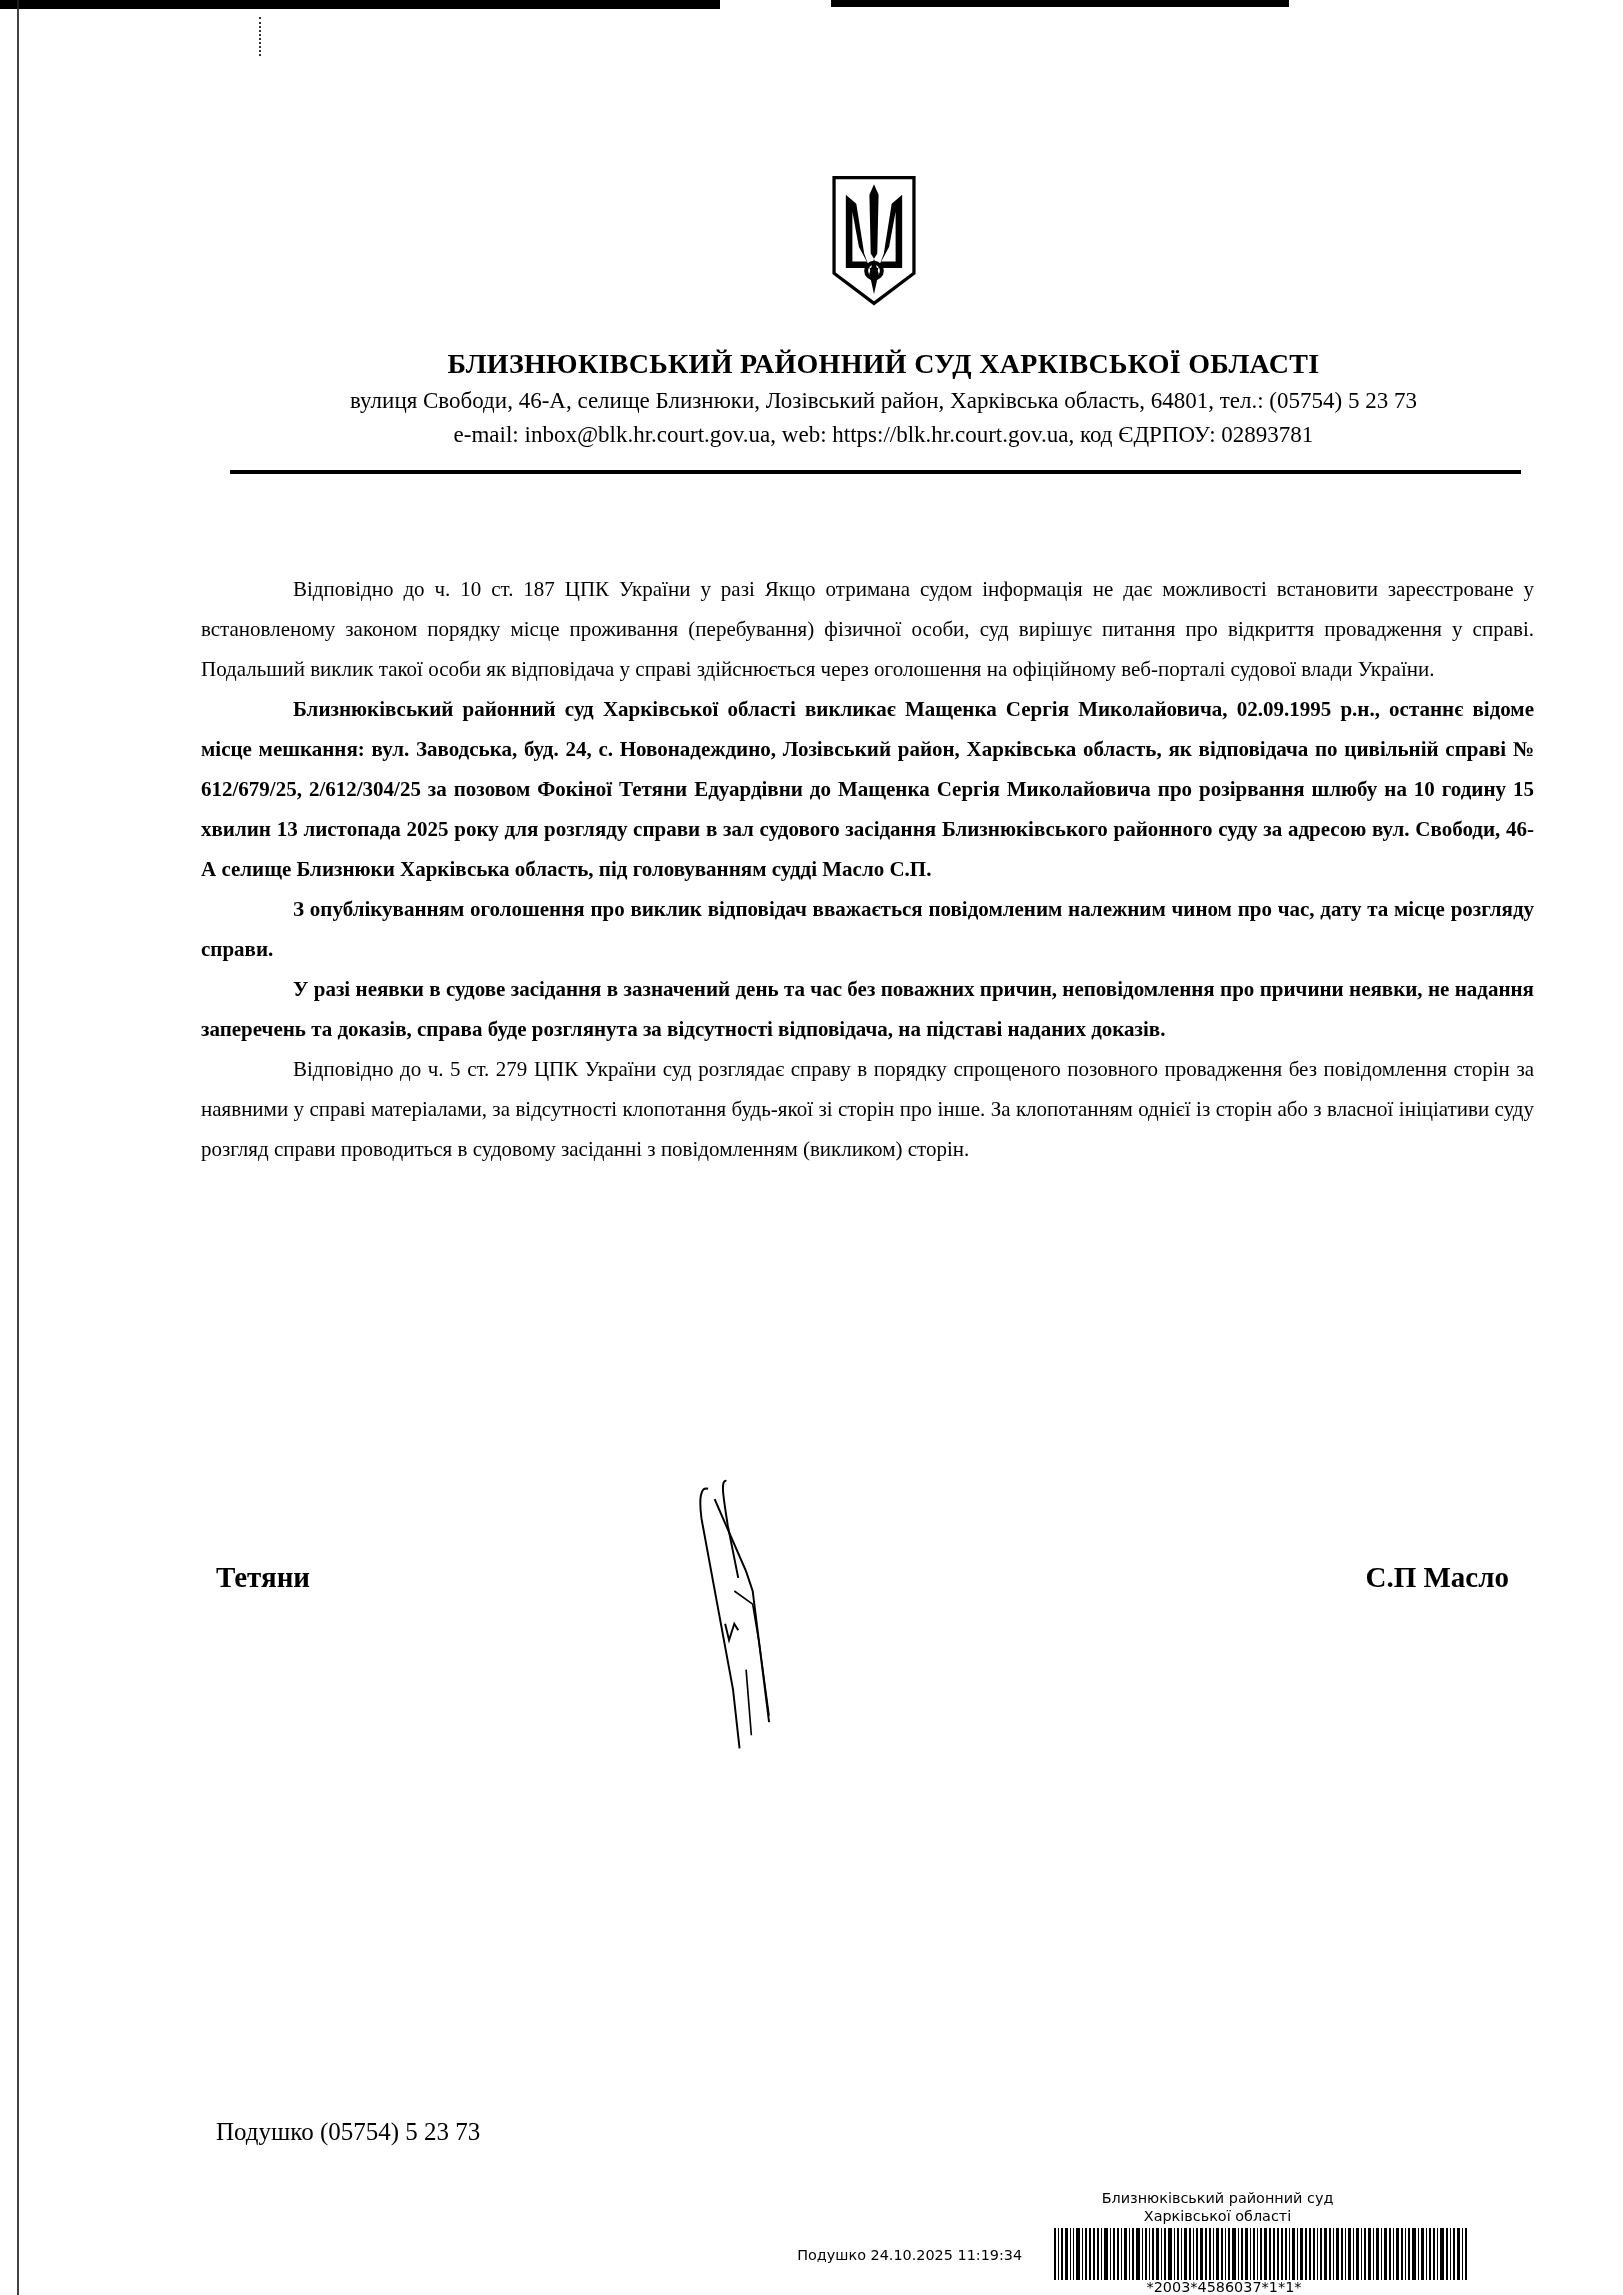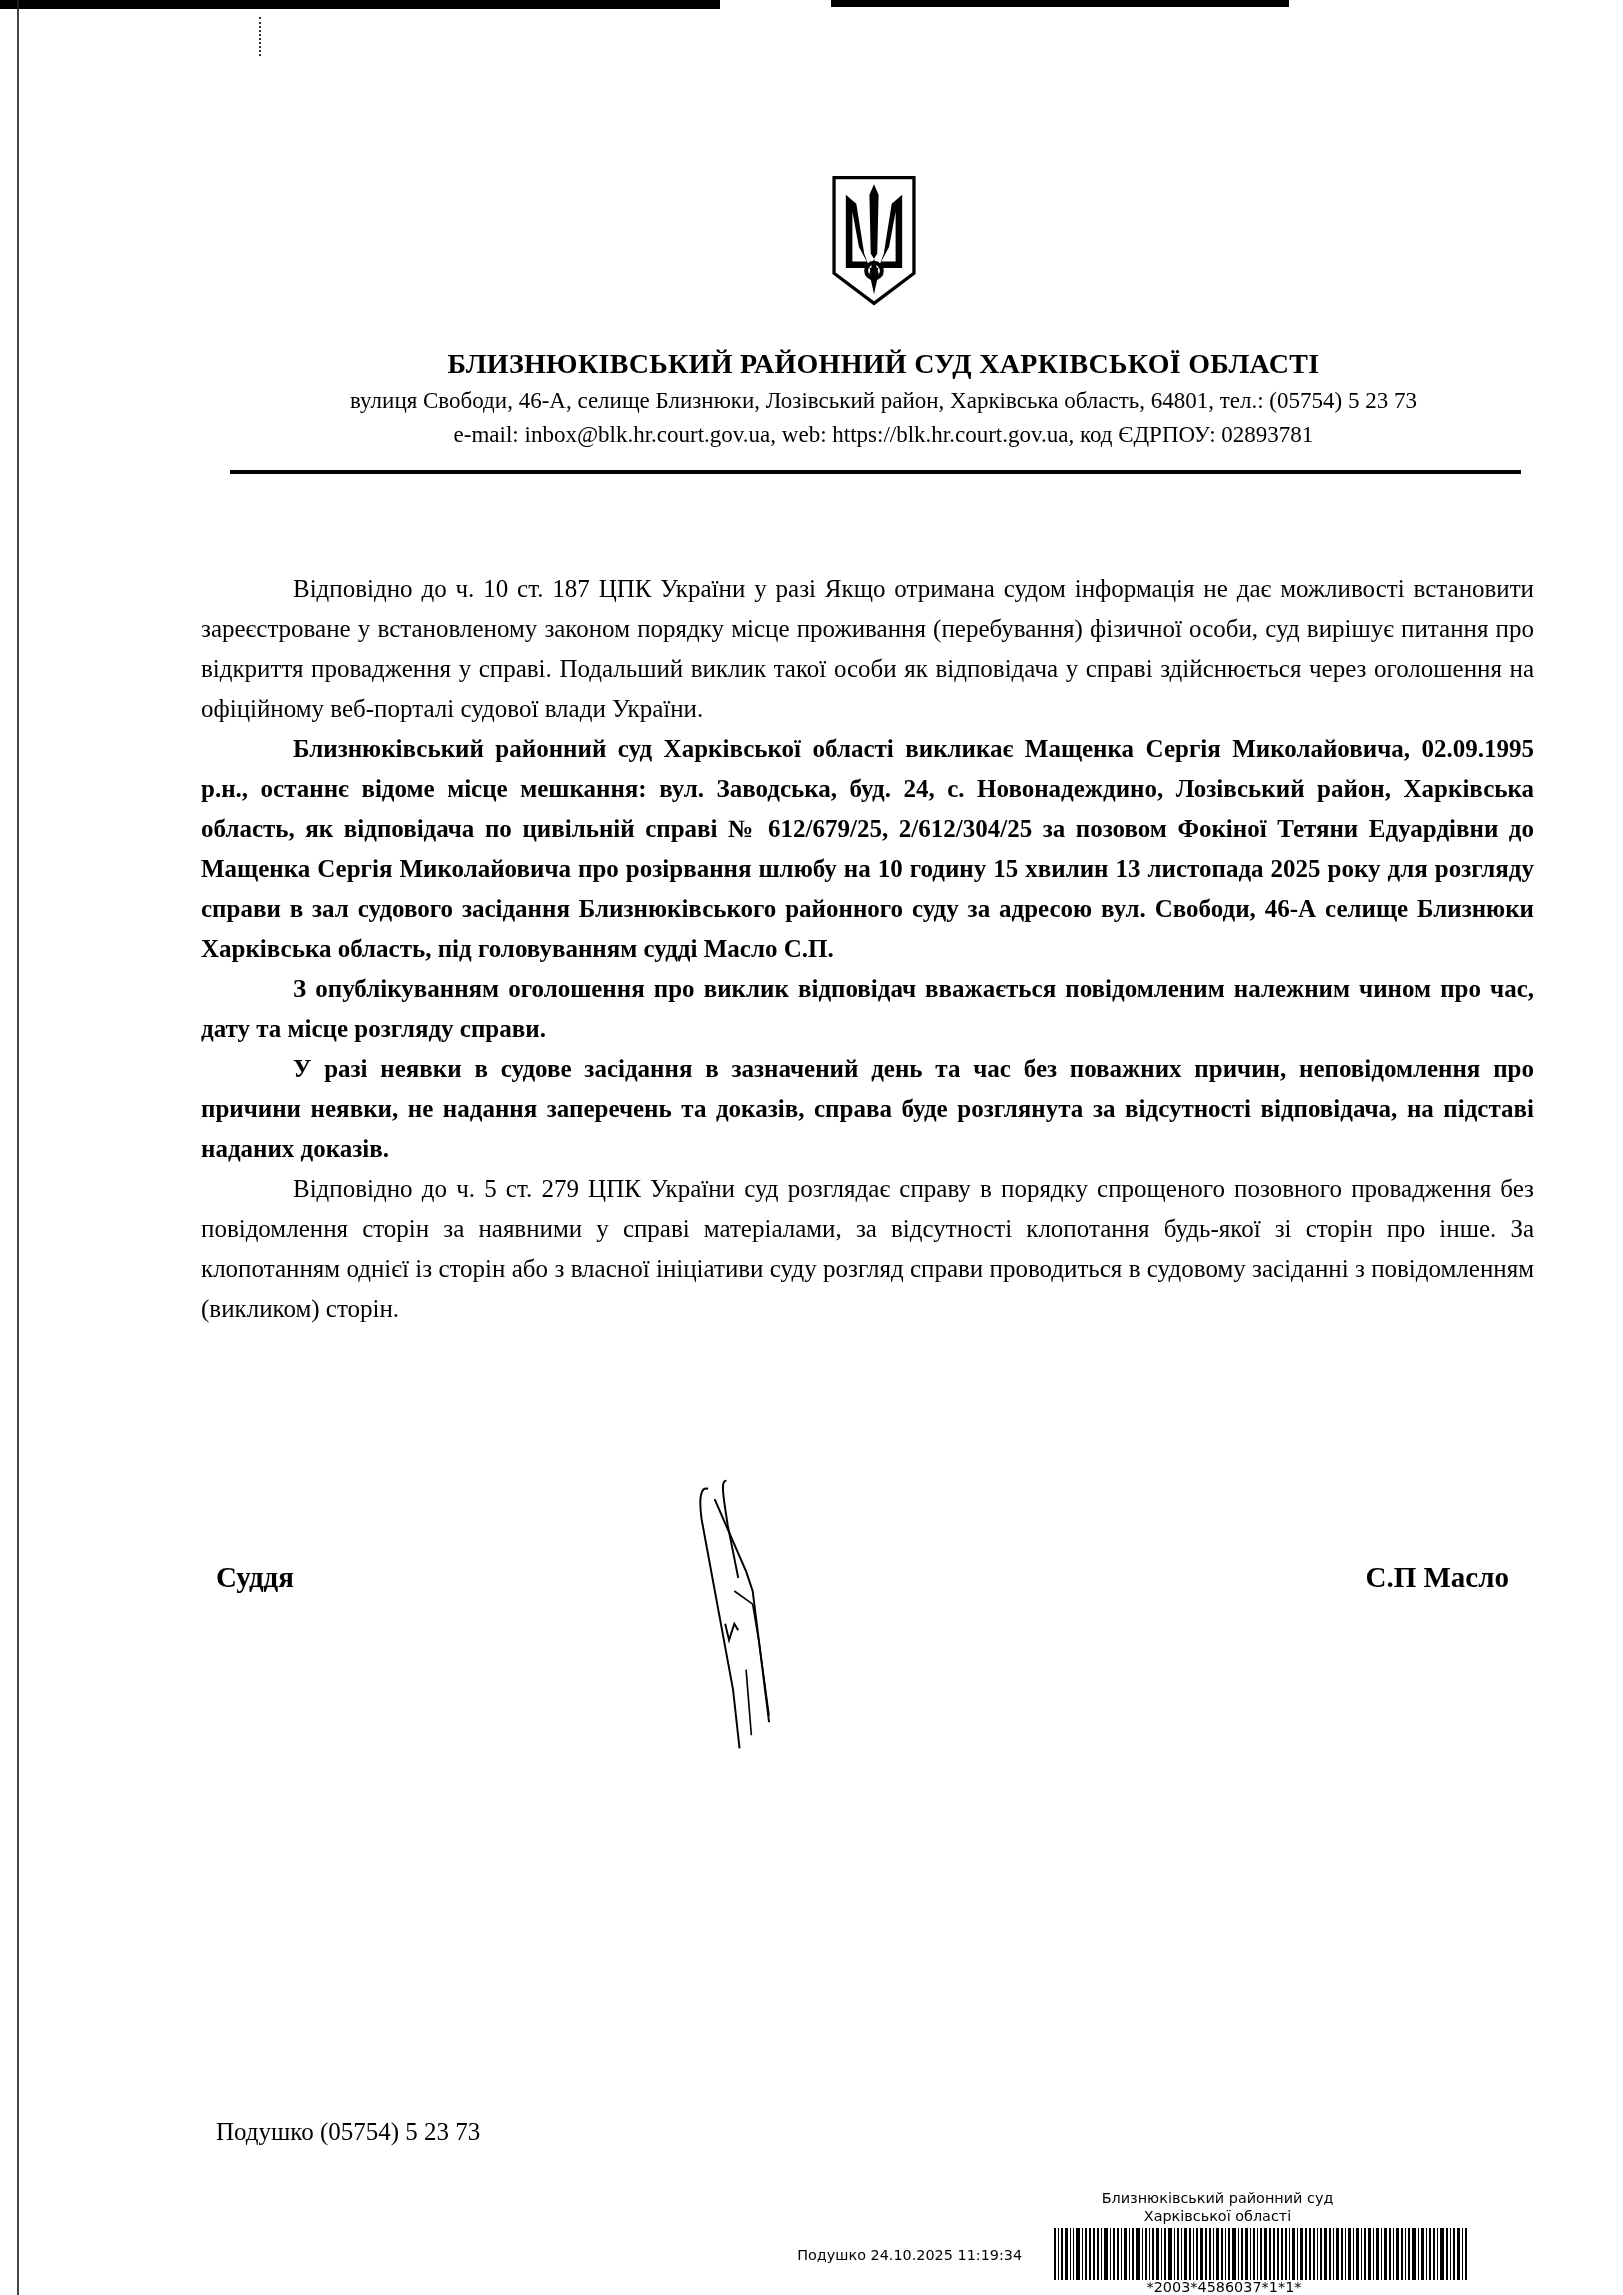--- a/index.html
+++ b/index.html
@@ -8,21 +8,21 @@
   .scan-left-line { position: absolute; left: 17px; top: 0; width: 2px; height: 2295px; background: #222; opacity: 0.85; }
   .scan-dots { position: absolute; left: 259px; top: 17px; width: 2.6px; height: 39px; border-left: 2px dotted #333; }
 
   .coat-of-arms { position: absolute; left: 830px; top: 175px; width: 88px; height: 131px; }
 
   .header { position: absolute; left: 196px; top: 340px; width: 1375px; text-align: center; }
   .court-name { font-weight: bold; font-size: 28px; letter-spacing: 0.3px; line-height: 41px; margin-top: 3.3px; }
   .court-address, .court-contacts { font-size: 23px; line-height: 34px; }
   .header-rule { position: absolute; left: 230px; top: 470px; width: 1291px; height: 3.9px; background: #000; }
 
-  .body-text { position: absolute; left: 201px; top: 569px; width: 1333px; font-size: 25px; line-height: 40px; text-align: justify; }
+  .body-text { position: absolute; left: 201px; top: 569px; width: 1333px; font-size: 21px; line-height: 40px; text-align: justify; }
   .body-text p { margin: 0; text-indent: 92px; }
   .body-text p.bold { font-weight: bold; }
 
   .sign-row { position: absolute; left: 216px; top: 1561px; width: 1293px; font-weight: bold; font-size: 29px; }
   .sign-label { position: absolute; left: 0; top: 0; }
   .sign-name { position: absolute; right: 0; top: 0; }
   .signature { position: absolute; left: 687px; top: 1473px; width: 92px; height: 295px; }
 
   .executor { position: absolute; left: 216px; top: 2118px; font-size: 25px; text-align: right; }
 
@@ -58,21 +58,21 @@
 
 <div class="body-text">
   <p>Відповідно до ч. 10 ст. 187 ЦПК України у разі Якщо отримана судом інформація не дає можливості встановити зареєстроване у встановленому законом порядку місце проживання (перебування) фізичної особи, суд вирішує питання про відкриття провадження у справі. Подальший виклик такої особи як відповідача у справі здійснюється через оголошення на офіційному веб-порталі судової влади України.</p>
   <p class="bold">Близнюківський районний суд Харківської області викликає Мащенка Сергія Миколайовича, 02.09.1995 р.н., останнє відоме місце мешкання: вул. Заводська, буд. 24, с. Новонадеждино, Лозівський район, Харківська область, як відповідача по цивільній справі № 612/679/25, 2/612/304/25 за позовом Фокіної Тетяни Едуардівни до Мащенка Сергія Миколайовича про розірвання шлюбу на 10 годину 15 хвилин 13 листопада 2025 року для розгляду справи в зал судового засідання Близнюківського районного суду за адресою вул. Свободи, 46-А селище Близнюки Харківська область, під головуванням судді Масло С.П.</p>
   <p class="bold">З опублікуванням оголошення про виклик відповідач вважається повідомленим належним чином про час, дату та місце розгляду справи.</p>
   <p class="bold">У разі неявки в судове засідання в зазначений день та час без поважних причин, неповідомлення про причини неявки, не надання заперечень та доказів, справа буде розглянута за відсутності відповідача, на підставі наданих доказів.</p>
   <p>Відповідно до ч. 5 ст. 279 ЦПК України суд розглядає справу в порядку спрощеного позовного провадження без повідомлення сторін за наявними у справі матеріалами, за відсутності клопотання будь-якої зі сторін про інше. За клопотанням однієї із сторін або з власної ініціативи суду розгляд справи проводиться в судовому засіданні з повідомленням (викликом) сторін.</p>
 </div>
 
 <div class="sign-row">
-  <span class="sign-label">Суддя</span>
+  <span class="sign-label">Тетяни</span>
   <span class="sign-name">С.П Масло</span>
 </div>
 <svg class="signature" viewBox="0 0 140 450">
   <path d="M32 24 C20 20 18 40 22 70 L70 330 L80 420" fill="none" stroke="#000" stroke-width="3"></path>
   <path d="M42 40 L90 150 L100 180 L125 380" fill="none" stroke="#000" stroke-width="3"></path>
   <path d="M60 12 C50 10 56 40 62 80 L78 160" fill="none" stroke="#000" stroke-width="3"></path>
   <path d="M72 180 L100 200 L110 260 L125 370" fill="none" stroke="#000" stroke-width="2.5"></path>
   <path d="M58 230 L64 255 L72 230 L78 240" fill="none" stroke="#000" stroke-width="3"></path>
   <path d="M90 300 L98 400" fill="none" stroke="#000" stroke-width="2.5"></path>
 </svg>

